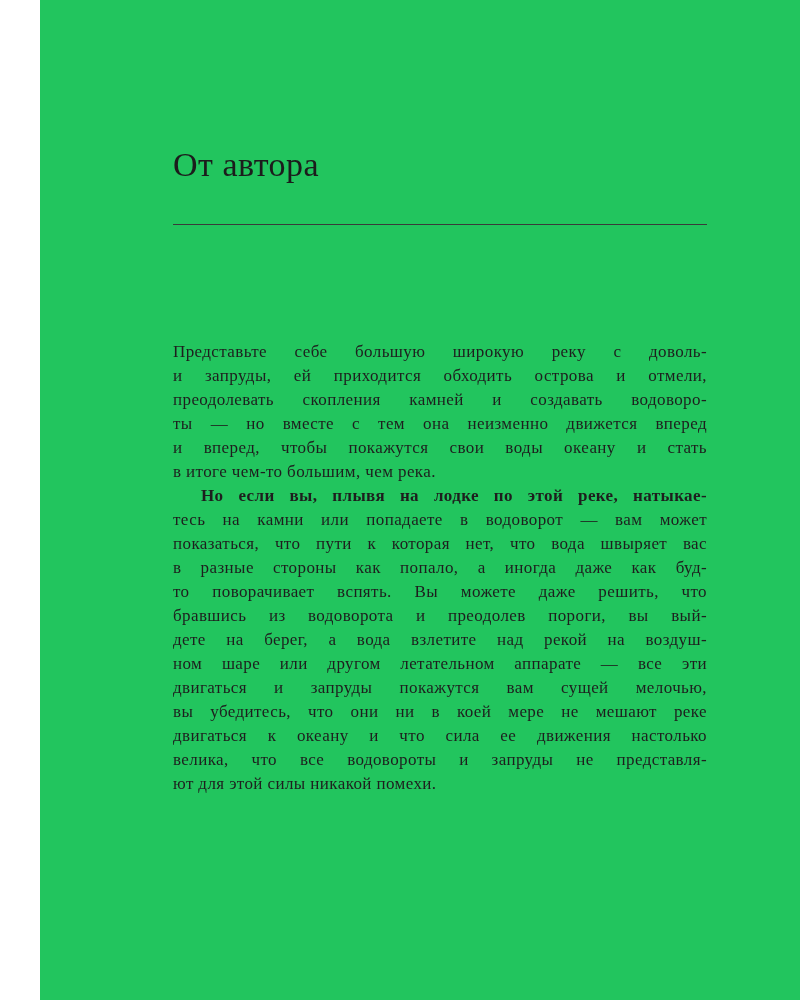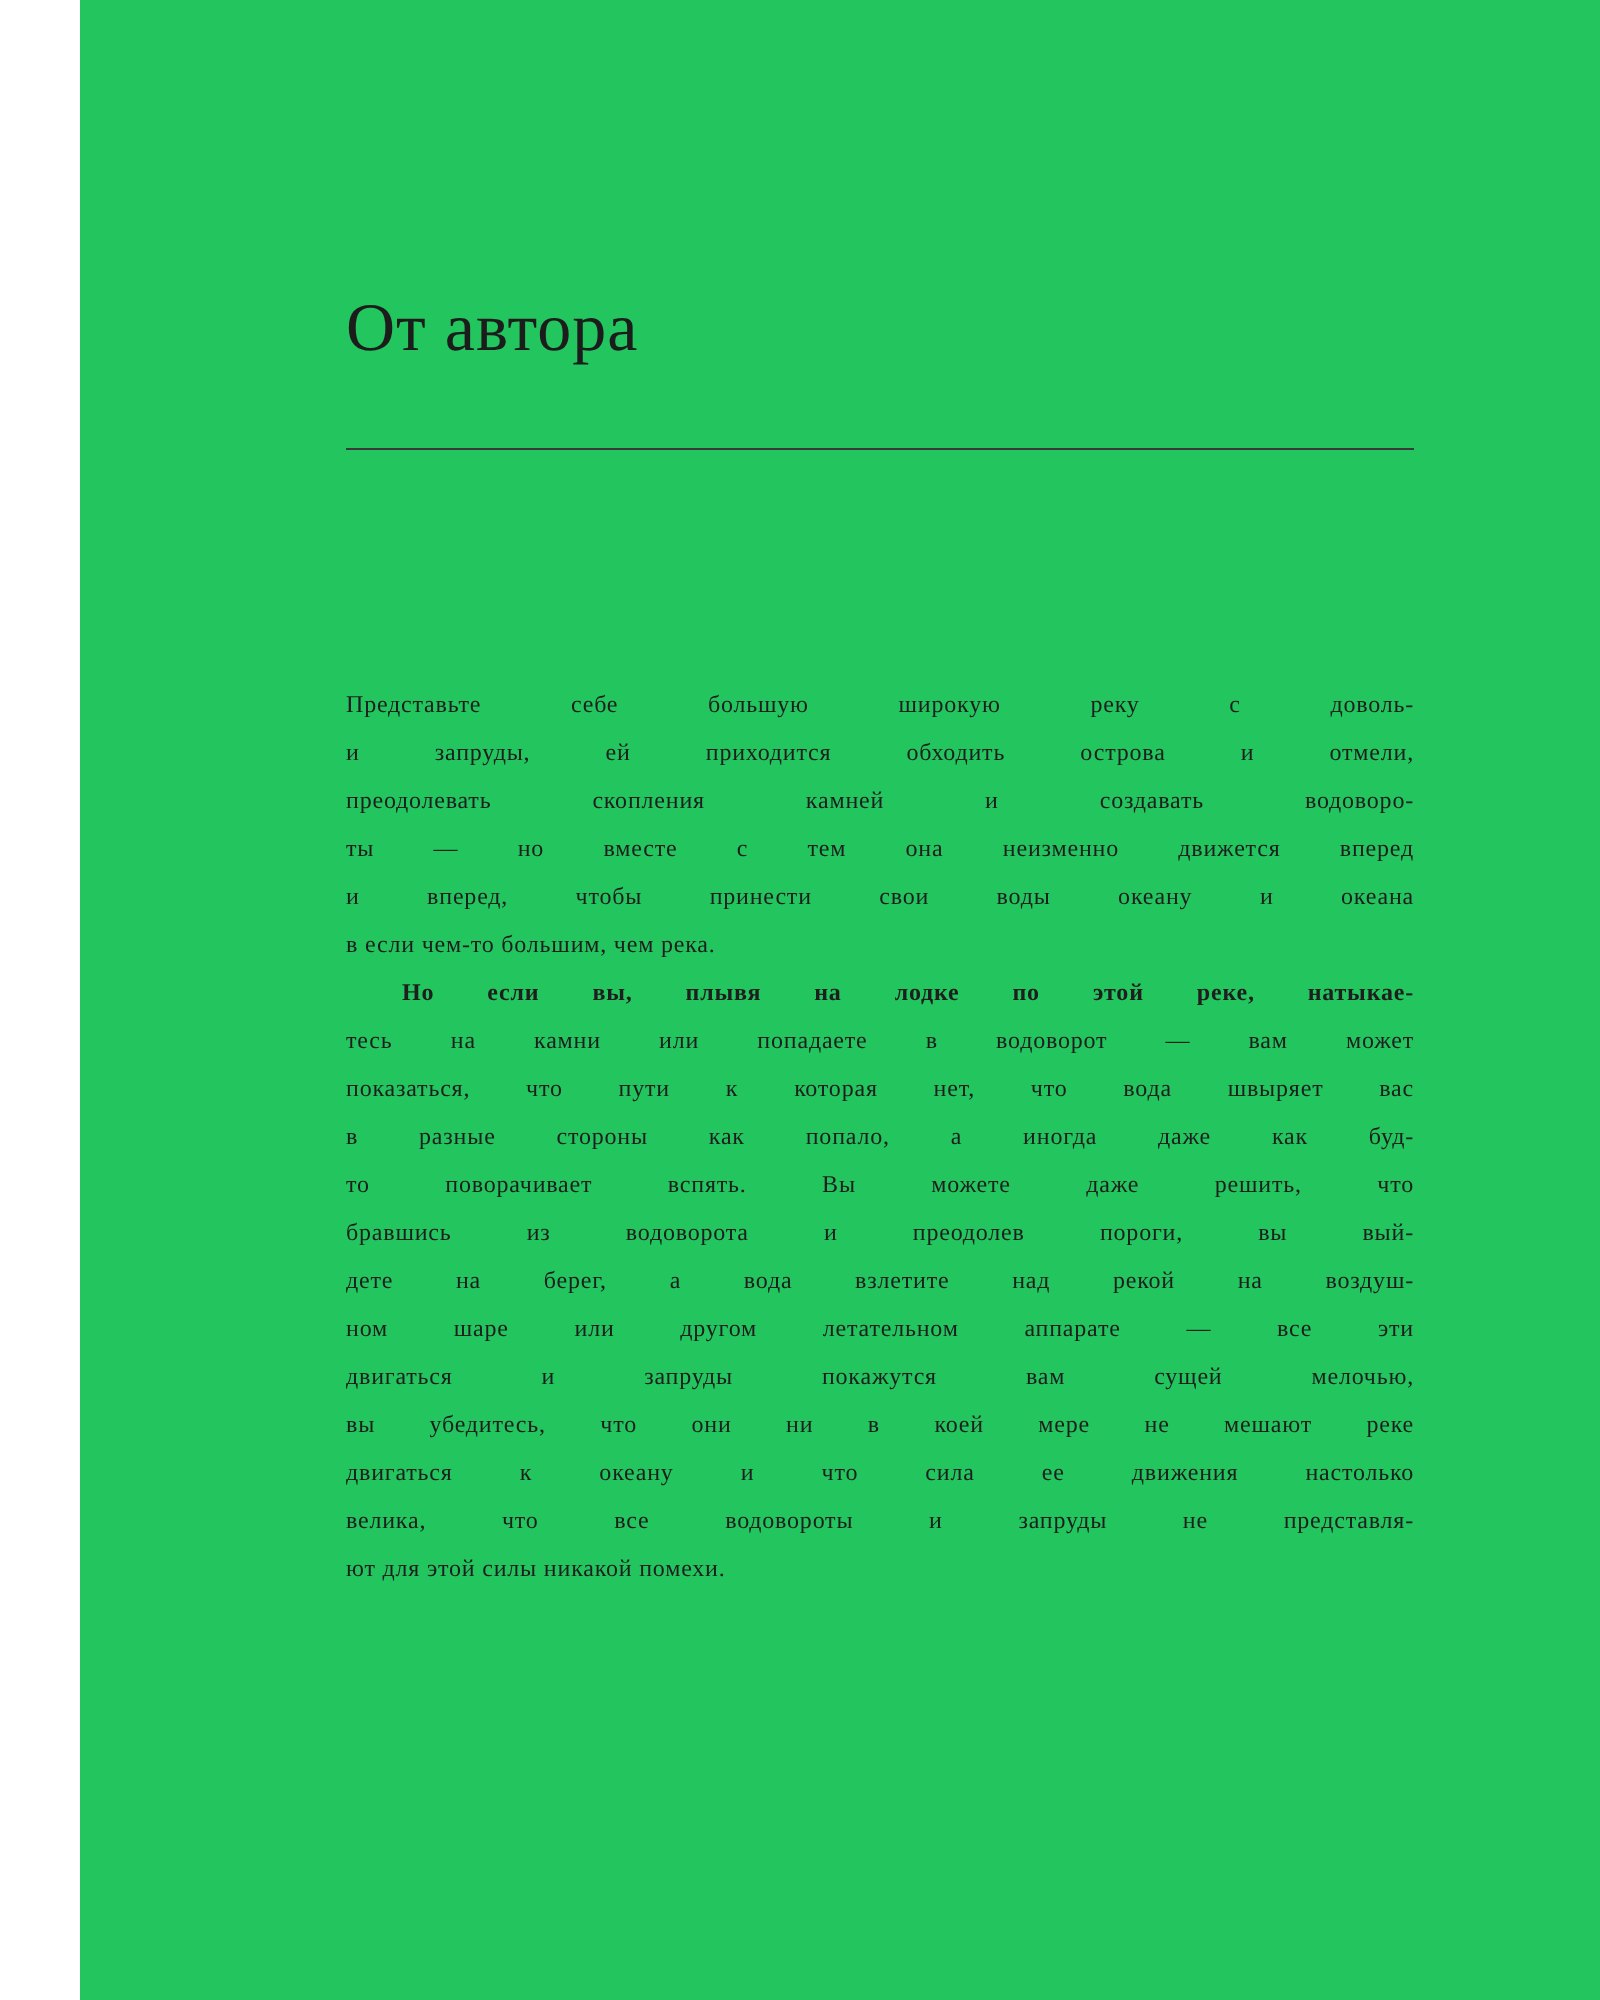--- a/index.html
+++ b/index.html
@@ -41,21 +41,21 @@
     border: none;
     border-top: 1px solid #3a3a3a;
   }
 
   .body-text {
     position: absolute;
     left: 133px;
     top: 340px;
     width: 534px;
     color: #1e1e1e;
-    font-size: 12px;
+    font-size: 17px;
     letter-spacing: 0.4px;
   }
 
   .paragraph {
     margin: 0;
   }
 
   .line {
     line-height: 24px;
     text-align: justify;
@@ -86,22 +86,22 @@
   <h1 class="chapter-title">От автора</h1>
 
   <hr class="title-divider">
 
   <div class="body-text">
       <div class="paragraph">
         <div class="line">Представьте себе большую широкую реку с доволь-</div>
         <div class="line">и запруды, ей приходится обходить острова и отмели,</div>
         <div class="line">преодолевать скопления камней и создавать водоворо-</div>
         <div class="line">ты — но вместе с тем она неизменно движется вперед</div>
-        <div class="line">и вперед, чтобы принести свои воды океану и океана</div>
-        <div class="line para-last">в если чем-то большим, чем река.</div>
+        <div class="line">и вперед, чтобы покажутся свои воды океану и стать</div>
+        <div class="line para-last">в итоге чем-то большим, чем река.</div>
       </div>
       <div class="paragraph">
         <div class="line first-indent">Но если вы, плывя на лодке по этой реке, натыкае-</div>
         <div class="line">тесь на камни или попадаете в водоворот — вам может</div>
         <div class="line">показаться, что пути к которая нет, что вода швыряет вас</div>
         <div class="line">в разные стороны как попало, а иногда даже как буд-</div>
         <div class="line">то поворачивает вспять. Вы можете даже решить, что</div>
         <div class="line">бравшись из водоворота и преодолев пороги, вы вый-</div>
         <div class="line">дете на берег, а вода взлетите над рекой на воздуш-</div>
         <div class="line">ном шаре или другом летательном аппарате — все эти</div>

